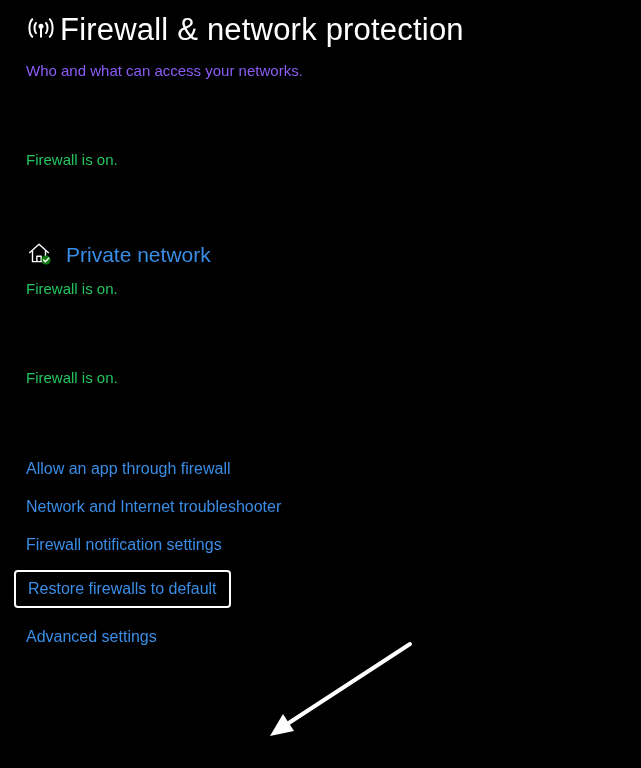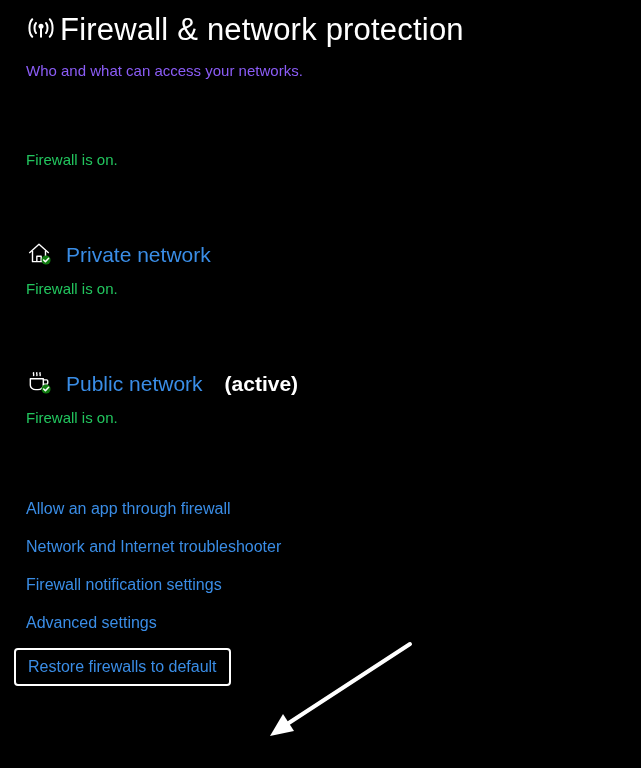--- a/index.html
+++ b/index.html
@@ -124,46 +124,29 @@
           <circle cx="18.5" cy="18.5" r="4.2" fill="#107c10"></circle>
           <path d="M16.3 18.5 L17.9 20.1 L20.9 16.9" stroke="#ffffff" stroke-width="1.4" fill="none" stroke-linecap="round" stroke-linejoin="round"></path>
         </svg>
       </span>
       <span class="net-link">Private network</span>
     </div>
     <div class="net-status">Firewall is on.</div>
   </div>
 
   <div class="network-group" style="margin-top:72px;">
-    <div class="net-row">
-      <span class="icon">
-        <svg class="icon" width="26" height="26" viewBox="0 0 24 24">
-          <g fill="none" stroke="#ffffff" stroke-width="1.3" stroke-linejoin="round" stroke-linecap="round">
-            <path d="M4 9 H16 V15 C16 17 14 19 11 19 H9 C6 19 4 17 4 15 Z"></path>
-            <path d="M16 10 H19 C20.5 10 20.5 14 19 14 H16"></path>
-            <path d="M7 3.5 C6.4 4.3 7.6 5.1 7 6"></path>
-            <path d="M10 3.5 C9.4 4.3 10.6 5.1 10 6"></path>
-            <path d="M13 3.5 C12.4 4.3 13.6 5.1 13 6"></path>
-          </g>
-          <circle cx="18.5" cy="18.5" r="4.2" fill="#107c10"></circle>
-          <path d="M16.3 18.5 L17.9 20.1 L20.9 16.9" stroke="#ffffff" stroke-width="1.4" fill="none" stroke-linecap="round" stroke-linejoin="round"></path>
-        </svg>
-      </span>
-      <span class="net-link">Public network</span>
-      <span class="net-active">(active)</span>
-    </div>
     <div class="net-status">Firewall is on.</div>
   </div>
 
   <div class="links-block">
     <span class="text-link">Allow an app through firewall</span>
     <span class="text-link">Network and Internet troubleshooter</span>
     <span class="text-link">Firewall notification settings</span>
+    <span class="text-link boxed">Restore firewalls to default</span>
     <span class="text-link">Advanced settings</span>
-    <span class="text-link boxed">Restore firewalls to default</span>
   </div>
 
   <svg class="arrow-annot" width="160" height="120" viewBox="0 0 160 120">
     <line x1="150" y1="10" x2="18" y2="96" stroke="#ffffff" stroke-width="4" stroke-linecap="round"></line>
     <polygon points="10,102 34,97 23,80" fill="#ffffff"></polygon>
   </svg>
 
 </div>
 
 </body></html>

